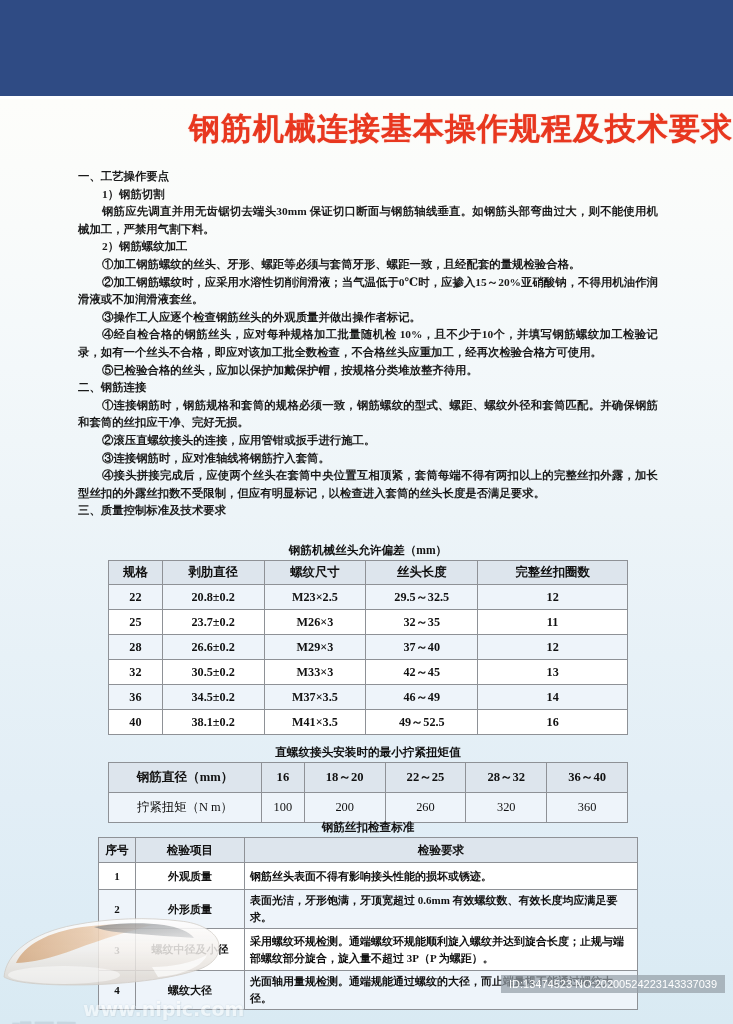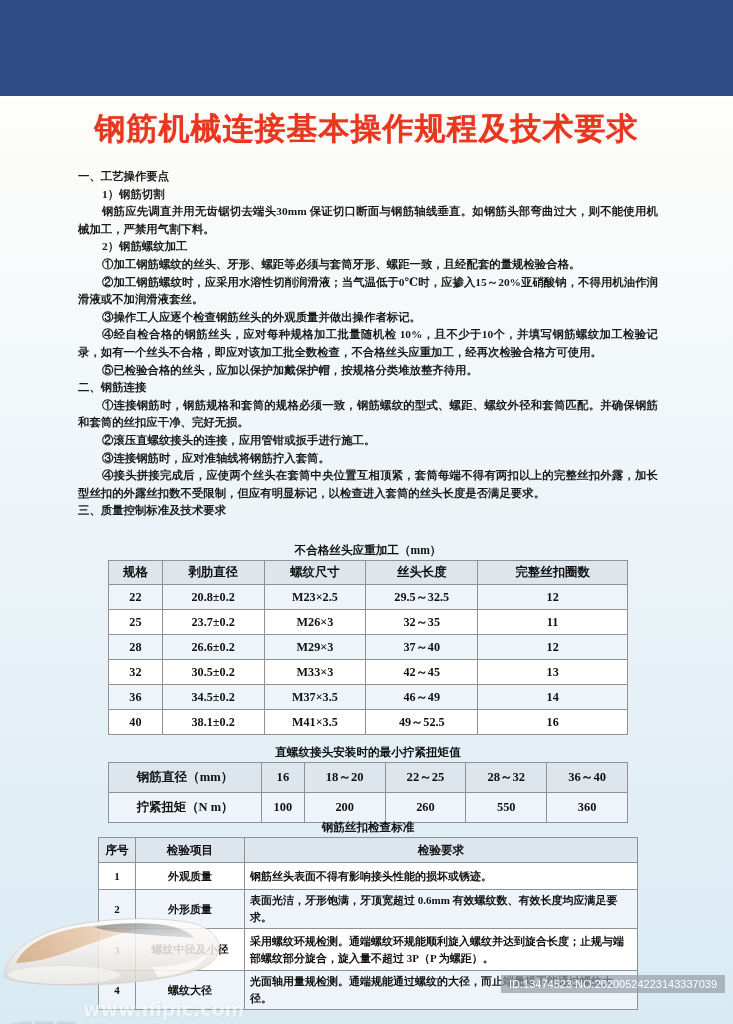--- a/index.html
+++ b/index.html
@@ -44,21 +44,21 @@
     left: 0; top: 96px;
     width: 733px;
     height: 3px;
     background: #ffffff;
   }
   
   #title {
     position: absolute;
     left: 0; top: 108px;
     width: 733px;
-    text-align: center;
+    text-align: right;
     color: #e8371f;
     font-size: 31px;
     font-weight: bold;
     letter-spacing: 1px;
     font-family: "DejaVu Sans", "Liberation Sans", sans-serif;
     text-shadow: 0 0 1px rgba(232,55,31,0.6);
     white-space: nowrap;
   }
   
   #body-copy {
@@ -110,21 +110,21 @@
   #tbl1 tr.r-even td { background: #eef4fa; }
   
   #sec-tbl2 {
     position: absolute;
     left: 108px;
     top: 745px;
     width: 520px;
   }
   #tbl2 td { height: 27px; font-size: 12.6px; }
   #tbl2 tr.row-head td { background: #dde5ed; }
-  #tbl2 tr.row-val  td { background: #eef4fa; font-weight: bold; font-size: 12.4px; }
+  #tbl2 tr.row-val  td { background: #eef4fa; font-weight: normal; font-size: 12.4px; }
   #tbl2 td.lbl { font-size: 12.6px; width: 150px; }
   
   #sec-tbl3 {
     position: absolute;
     left: 98px;
     top: 820px;
     width: 540px;
   }
   #tbl3 th { height: 22px; font-size: 11.6px; background: #dde5ed; }
   #tbl3 td { font-size: 11px; }
@@ -207,21 +207,21 @@
     <p class="p-para">⑤已检验合格的丝头，应加以保护加戴保护帽，按规格分类堆放整齐待用。</p>
     <p class="p-head">二、钢筋连接</p>
     <p class="p-para">①连接钢筋时，钢筋规格和套筒的规格必须一致，钢筋螺纹的型式、螺距、螺纹外径和套筒匹配。并确保钢筋和套筒的丝扣应干净、完好无损。</p>
     <p class="p-para">②滚压直螺纹接头的连接，应用管钳或扳手进行施工。</p>
     <p class="p-para">③连接钢筋时，应对准轴线将钢筋拧入套筒。</p>
     <p class="p-para">④接头拼接完成后，应使两个丝头在套筒中央位置互相顶紧，套筒每端不得有两扣以上的完整丝扣外露，加长型丝扣的外露丝扣数不受限制，但应有明显标记，以检查进入套筒的丝头长度是否满足要求。</p>
     <p class="p-head">三、质量控制标准及技术要求</p>
   </div>
 
   <div id="sec-tbl1">
-    <div class="tbl-caption">不合格丝头应重加工（mm）</div>
+    <div class="tbl-caption">钢筋机械丝头允许偏差（mm）</div>
     <table class="grid" id="tbl1">
       <thead>
         <tr>
           <th>规格</th>
           <th>剥肋直径</th>
           <th>螺纹尺寸</th>
           <th>丝头长度</th>
           <th>完整丝扣圈数</th>
         </tr>
       </thead>
@@ -282,21 +282,21 @@
           <td>18～20</td>
           <td>22～25</td>
           <td>28～32</td>
           <td>36～40</td>
         </tr>
         <tr class="row-val">
           <td class="lbl">拧紧扭矩（N m）</td>
           <td>100</td>
           <td>200</td>
           <td>260</td>
-          <td>550</td>
+          <td>320</td>
           <td>360</td>
         </tr>
       </tbody>
     </table>
   </div>
 
   <div id="sec-tbl3">
     <div class="tbl-caption">钢筋丝扣检查标准</div>
     <table class="grid" id="tbl3">
       <thead>

